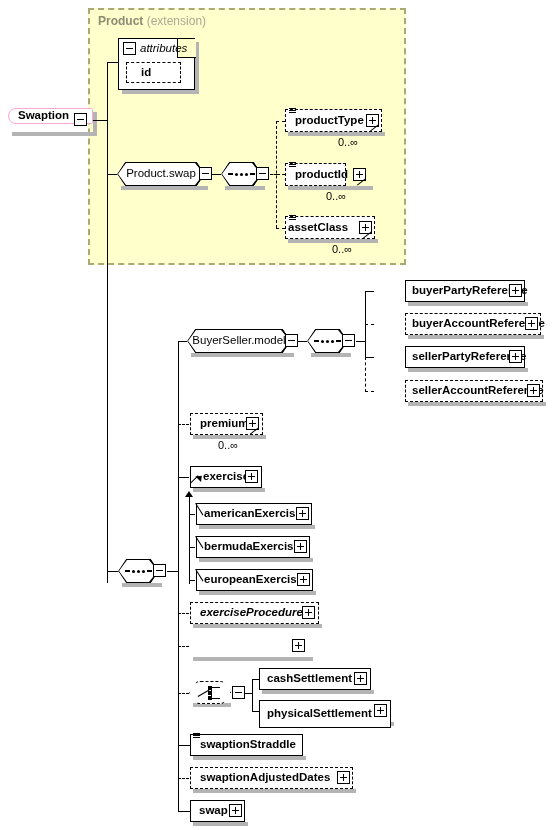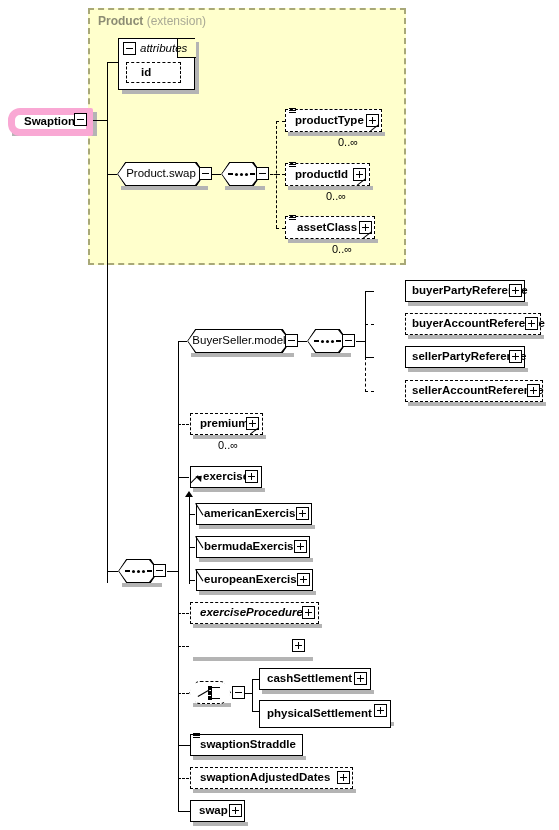--- a/index.html
+++ b/index.html
@@ -84,21 +84,21 @@
   .choiceglyph .cvert{position:absolute;left:13px;top:1px;width:1.4px;height:12px;background:#000;}
   .choiceglyph .cd{position:absolute;left:10px;width:4px;height:4px;background:#000;}
   .choiceglyph .cd.a{top:0px;}
   .choiceglyph .cd.b{top:5px;}
   .choiceglyph .cd.c{top:10px;}
   .choiceglyph .cs{position:absolute;left:14px;height:1.4px;width:8px;background:#000;}
   .choiceglyph .cs.a{top:1px;}
   .choiceglyph .cs.b{top:12px;}
 
   
-  .rootbox{position:absolute;height:28px;background:#fff;border:7px solid #f9a8d4;
+  .rootbox{position:absolute;height:16px;background:#fff;border:1px solid #f9a8d4;
            border-radius:12px 2px 2px 12px;box-sizing:border-box;
            display:flex;align-items:center;z-index:3;}
 
   
   .attrbox{position:absolute;background:#fff;border:1px solid #000;box-sizing:border-box;z-index:3;}
   .notch{position:absolute;background:#ffffcc;z-index:5;}
   .notchline{position:absolute;background:#000;z-index:6;}
 
   
   .ln{position:absolute;background:#000;z-index:2;}
@@ -189,35 +189,35 @@
   <div class="stglyph" style="left:289px;top:108px;">
     <span></span>
       <span></span>
       <span></span>
     </div>
   <div class="ctl plus" style="left:366px;top:114px;"></div>
   <div class="fold" style="left:370px;top:123px;"></div>
   <div class="card" style="left:338px;top:136px;">0..∞</div>
 
   <div class="nshadow" style="left:288px;top:186px;width:85px;height:4px;"></div>
-  <div class="node dashed" style="left:285px;top:163px;width:85px;height:23px;">
+  <div class="node dashed" style="left:285px;top:163px;width:61px;height:23px;">
     <span class="lbl" style="margin-left:9px;">productId</span>
   </div>
   <div class="stglyph" style="left:289px;top:162px;">
     <span></span>
       <span></span>
       <span></span>
     </div>
   <div class="ctl plus" style="left:353px;top:168px;"></div>
   <div class="fold" style="left:357px;top:177px;"></div>
   <div class="card" style="left:326px;top:190px;">0..∞</div>
 
   <div class="nshadow" style="left:288px;top:239px;width:90px;height:4px;"></div>
   <div class="node dashed" style="left:285px;top:216px;width:90px;height:23px;">
-    <span class="lbl" style="margin-left:11px;">assetClass</span>
+    <span class="lbl" style="margin-left:2px;">assetClass</span>
   </div>
   <div class="stglyph" style="left:289px;top:215px;">
     <span></span>
       <span></span>
       <span></span>
     </div>
   <div class="ctl plus" style="left:359px;top:221px;"></div>
   <div class="fold" style="left:363px;top:230px;"></div>
   <div class="card" style="left:332px;top:243px;">0..∞</div>
 

